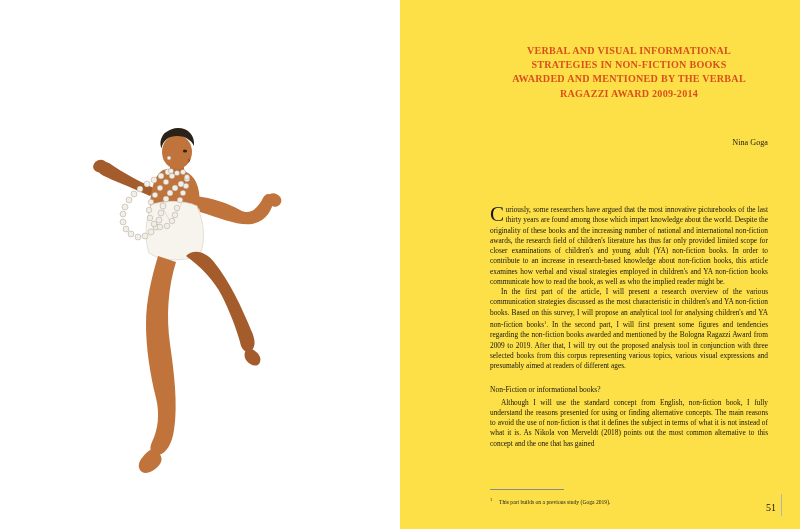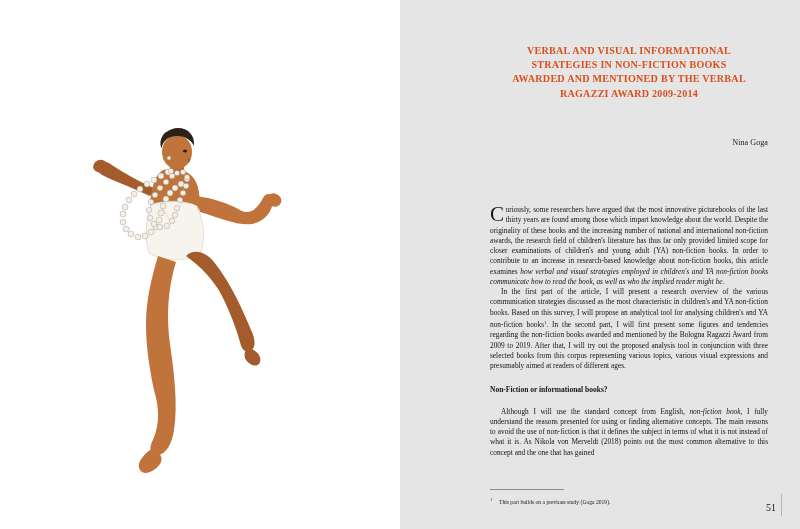--- a/index.html
+++ b/index.html
@@ -41,21 +41,21 @@
     top: 0;
     width: 2px;
     height: 529px;
     background: #d8d8d8;
   }
   
   .page-right {
     position: relative;
     width: 400px;
     height: 529px;
-    background: #e5e5e5;
+    background: #fde047;
   }
   .title-block {
     position: absolute;
     left: 90px;
     top: 44px;
     width: 278px;
     text-align: center;
     color: #d94f1e;
     font-weight: bold;
     font-size: 10.1px;
@@ -95,25 +95,25 @@
   }
   .dropcap {
     float: left;
     font-size: 21px;
     line-height: 19px;
     padding-right: 1.5px;
     padding-top: 0px;
     font-family: "Liberation Serif", serif;
     color: #141414;
   }
-  .it { font-style: italic; }
+  .it { }
   .subhead {
     margin-top: 14px;
-    margin-bottom: 11px;
-    font-weight: bold;
+    margin-bottom: 2px;
+    font-weight: normal;
     font-size: 7.5px;
     color: #141414;
     text-align: left;
   }
   .footnote-rule {
     position: absolute;
     left: 90px;
     top: 489px;
     width: 74px;
     height: 1px;

